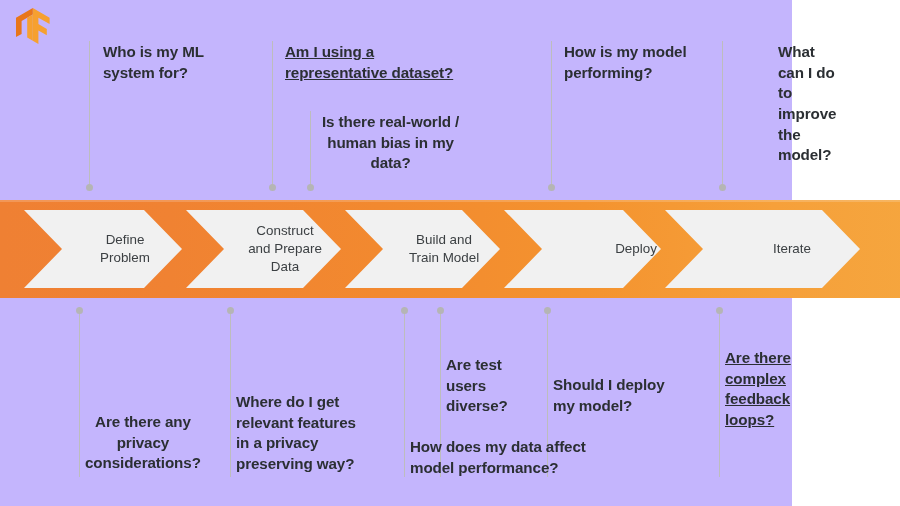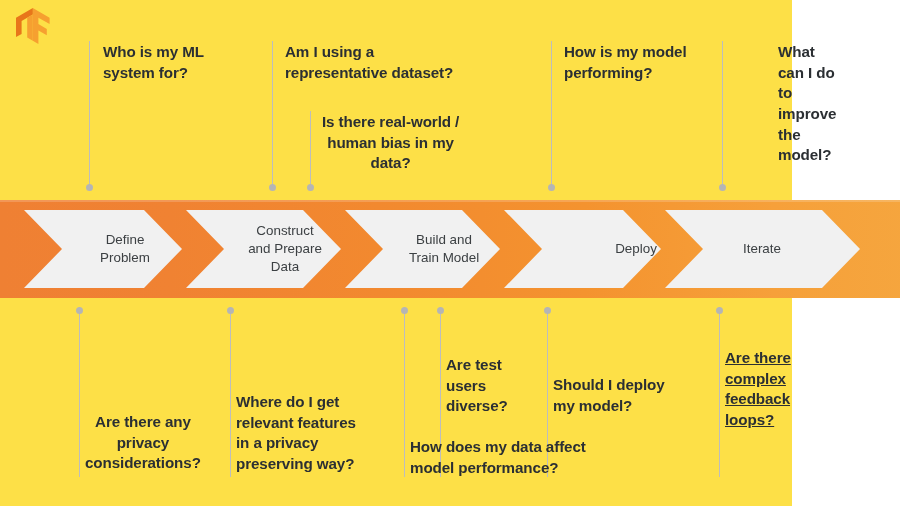--- a/index.html
+++ b/index.html
@@ -12,21 +12,21 @@
     background: #ffffff;
     font-family: "Liberation Sans", sans-serif;
     overflow: hidden;
     position: relative;
   }
   #stage {
     position: absolute;
     left: 0; top: 0;
     width: 792px;
     height: 506px;
-    background: #fde047;
+    background: #c4b5fd;
   }
 
   
   .tf-logo {
     position: absolute;
     left: 16px;
     top: 8px;
     width: 34px;
     height: 36px;
   }
@@ -131,21 +131,21 @@
       <div class="conn" style="left: 440px; top: 307px; height: 170px;"></div>
       <div class="dot" style="left: 440px; top: 307px;"></div>
       <div class="conn" style="left: 547px; top: 307px; height: 170px;"></div>
       <div class="dot" style="left: 547px; top: 307px;"></div>
       <div class="conn" style="left: 719px; top: 307px; height: 170px;"></div>
       <div class="dot" style="left: 719px; top: 307px;"></div>
     </div>
   <div id="callouts">
       <div class="callout" style="left: 103px; top: 42px;">Who is my ML
 system for?</div>
-      <div class="callout" style="left: 285px; top: 42px;">Am I using a
+      <div class="callout" style="left: 285px; top: 42px; text-decoration: underline;">Am I using a
 representative dataset?</div>
       <div class="callout" style="left: 322px; top: 112px; text-align: center;">Is there real-world /
 human bias in my
 data?</div>
       <div class="callout" style="left: 564px; top: 42px;">How is my model
 performing?</div>
       <div class="callout" style="left: 735px; top: 42px; margin-left: 43px;">What can I do to
 improve the model?</div>
       <div class="callout" style="left: 85px; top: 412px; text-align: center;">Are there any
 privacy
@@ -179,17 +179,17 @@
     </svg>
     <div id="stage-labels">
         <div class="stage-label" style="left: 125px; top: 49px;">Define
 Problem</div>
         <div class="stage-label" style="left: 285px; top: 49px;">Construct
 and Prepare
 Data</div>
         <div class="stage-label" style="left: 444px; top: 49px;">Build and
 Train Model</div>
         <div class="stage-label" style="left: 636px; top: 49px;">Deploy</div>
-        <div class="stage-label" style="left: 762px; top: 49px;">Iterate</div>
+        <div class="stage-label" style="left: 792px; top: 49px;">Iterate</div>
       </div>
   </div>
 
 </div>
 
 </body></html>

